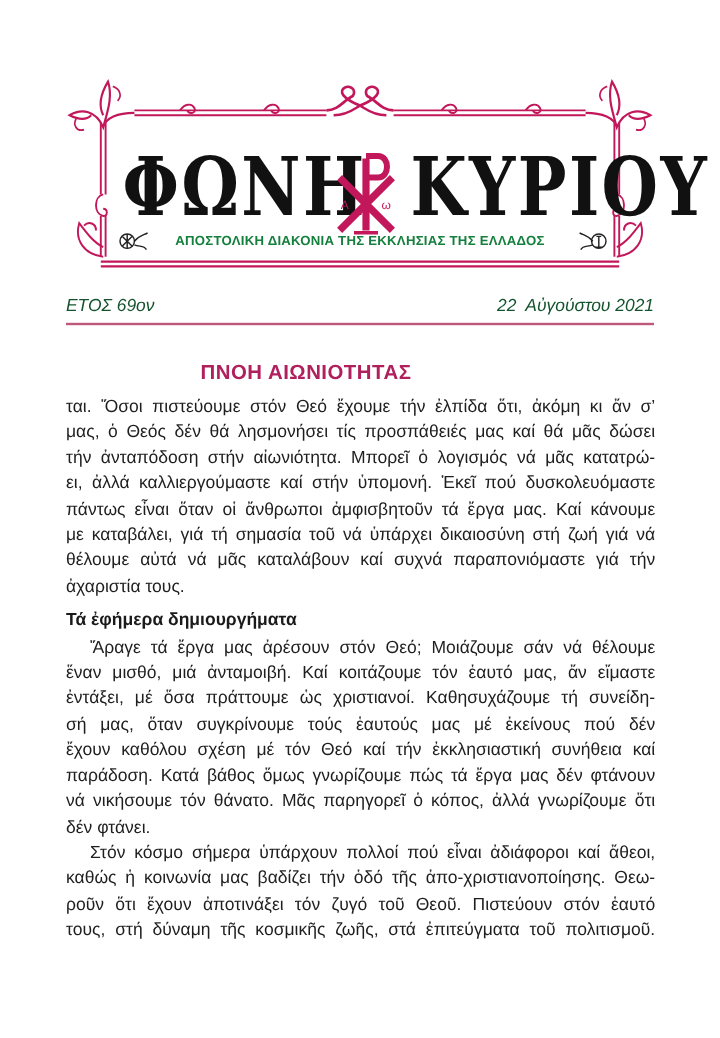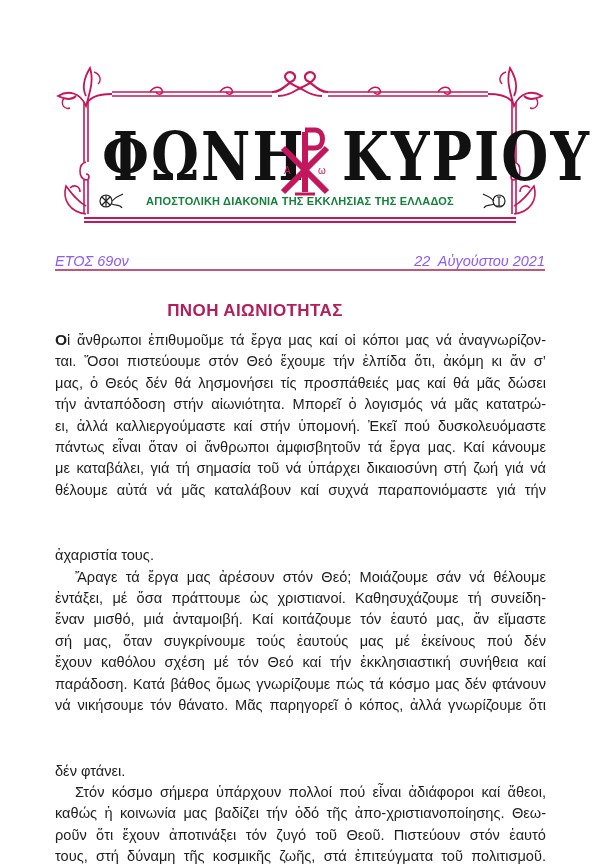--- a/index.html
+++ b/index.html
@@ -21,37 +21,37 @@
     font-family: "Liberation Sans", sans-serif; font-weight: bold; font-size: 11px;
     color: #15803d; letter-spacing: 0.2px;
   }
   .emblem { position: absolute; top: 128px; width: 26px; height: 22px; }
   .emblem-left { left: 48px; }
   .emblem-right { left: 432px; }
 
   
   .issue-line {
     position: absolute; left: 55px; top: 247px; width: 490px; height: 22px;
-    display: flex; justify-content: space-between; align-items: flex-end;
-    font-family: "Liberation Sans", sans-serif; font-style: italic; font-size: 14.5px; color: #8b5cf6;
+    display: flex; justify-content: space-between; align-items: flex-start;
+    font-family: "Liberation Sans", sans-serif; font-style: italic; font-size: 14.5px; color: #14532d;
   }
   .issue-rule { position: absolute; left: 55px; top: 269px; width: 490px; height: 2px; background: #c0587e; }
 
   
   .article-title {
     position: absolute; left: 0; width: 510px; top: 301px; text-align: center;
     font-family: "Liberation Sans", sans-serif; font-weight: bold; font-size: 17px; color: #b0205c; letter-spacing: 0.4px;
   }
   .body-text {
     position: absolute; left: 55px; top: 329px; width: 491px;
     font-family: "Liberation Sans", sans-serif; font-size: 14.6px; line-height: 21.4px; color: #1e1e1e;
   }
   .body-text p { margin: 0; text-align: justify; }
   .body-text .line { display: block; text-align: justify; text-align-last: justify; white-space: nowrap; }
-  .body-text .line.last { text-align-last: left; margin-top: 44px; }
+  .body-text .line.last { text-align-last: left; }
   .body-text .indent { padding-left: 20px; }
   .dropcap { font-weight: bold; font-size: 15.5px; }
   .subhead { font-weight: bold; font-size: 14.6px; margin-top: 7px !important; margin-bottom: 1px !important; color: #1a1a1a; }
 </style>
 </head>
 <body>
 
 <div class="masthead">
   <svg class="frame" viewBox="0 0 500 168" fill="none" stroke="#c2185b">
 
@@ -123,39 +123,39 @@
 <div class="issue-line">
   <span>ΕΤΟΣ 69ον</span>
   <span style="white-space:pre">22  Αὐγούστου 2021</span>
 </div>
 <div class="issue-rule"></div>
 
 <div class="article-title">ΠΝΟΗ ΑΙΩΝΙΟΤΗΤΑΣ</div>
 
 <div class="body-text">
   <p>
-    <span class="line"><span class="dropcap">Ο</span><span>ἱ ἄνθρωποι ἐπιθυμοῦμε τά ἔργα μας καί οἱ κόποι μας νά ἀναγνωρίζον-</span></span>
     <span class="line">ται. Ὅσοι πιστεύουμε στόν Θεό ἔχουμε τήν ἐλπίδα ὅτι, ἀκόμη κι ἄν σ’</span>
     <span class="line">μας, ὁ Θεός δέν θά λησμονήσει τίς προσπάθειές μας καί θά μᾶς δώσει</span>
     <span class="line">τήν ἀνταπόδοση στήν αἰωνιότητα. Μπορεῖ ὁ λογισμός νά μᾶς κατατρώ-</span>
     <span class="line">ει, ἀλλά καλλιεργούμαστε καί στήν ὑπομονή. Ἐκεῖ πού δυσκολευόμαστε</span>
     <span class="line">πάντως εἶναι ὅταν οἱ ἄνθρωποι ἀμφισβητοῦν τά ἔργα μας. Καί κάνουμε</span>
     <span class="line">με καταβάλει, γιά τή σημασία τοῦ νά ὑπάρχει δικαιοσύνη στή ζωή γιά νά</span>
     <span class="line">θέλουμε αὐτά νά μᾶς καταλάβουν καί συχνά παραπονιόμαστε γιά τήν</span>
     <span class="line last">ἀχαριστία τους.</span>
   </p>
 
+  <p class="subhead">Τά ἐφήμερα δημιουργήματα</p>
 
   <p>
     <span class="line indent">Ἄραγε τά ἔργα μας ἀρέσουν στόν Θεό; Μοιάζουμε σάν νά θέλουμε</span>
+    <span class="line">ἕναν μισθό, μιά ἀνταμοιβή. Καί κοιτάζουμε τόν ἑαυτό μας, ἄν εἴμαστε</span>
     <span class="line">ἐντάξει, μέ ὅσα πράττουμε ὡς χριστιανοί. Καθησυχάζουμε τή συνείδη-</span>
-    <span class="line">ἕναν μισθό, μιά ἀνταμοιβή. Καί κοιτάζουμε τόν ἑαυτό μας, ἄν εἴμαστε</span>
     <span class="line">σή μας, ὅταν συγκρίνουμε τούς ἑαυτούς μας μέ ἐκείνους πού δέν</span>
     <span class="line">ἔχουν καθόλου σχέση μέ τόν Θεό καί τήν ἐκκλησιαστική συνήθεια καί</span>
-    <span class="line">παράδοση. Κατά βάθος ὅμως γνωρίζουμε πώς τά κόσμο μας δέν φτάνουν</span>
+    <span class="line">παράδοση. Κατά βάθος ὅμως γνωρίζουμε πώς τά ἔργα μας δέν φτάνουν</span>
     <span class="line">νά νικήσουμε τόν θάνατο. Μᾶς παρηγορεῖ ὁ κόπος, ἀλλά γνωρίζουμε ὅτι</span>
     <span class="line last">δέν φτάνει.</span>
   </p>
 
   <p>
     <span class="line indent">Στόν κόσμο σήμερα ὑπάρχουν πολλοί πού εἶναι ἀδιάφοροι καί ἄθεοι,</span>
     <span class="line">καθώς ἡ κοινωνία μας βαδίζει τήν ὁδό τῆς ἀπο-χριστιανοποίησης. Θεω-</span>
     <span class="line">ροῦν ὅτι ἔχουν ἀποτινάξει τόν ζυγό τοῦ Θεοῦ. Πιστεύουν στόν ἑαυτό</span>
     <span class="line">τους, στή δύναμη τῆς κοσμικῆς ζωῆς, στά ἐπιτεύγματα τοῦ πολιτισμοῦ.</span>
   </p>

